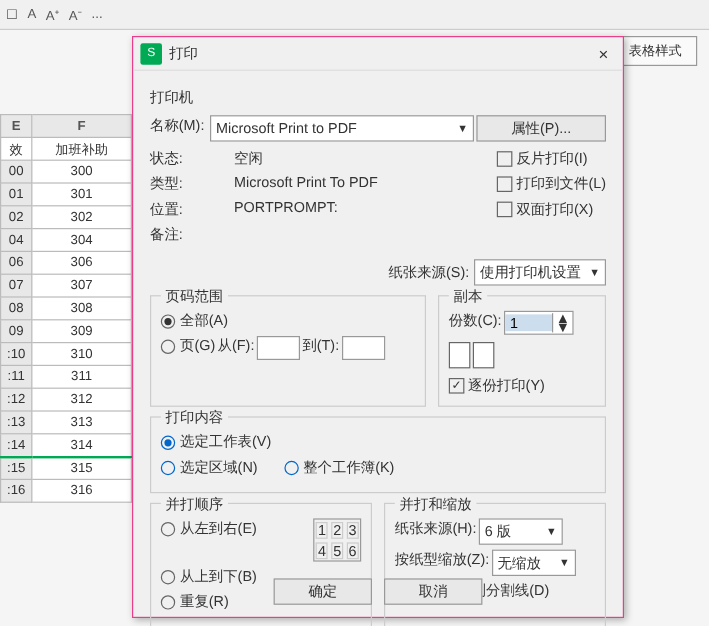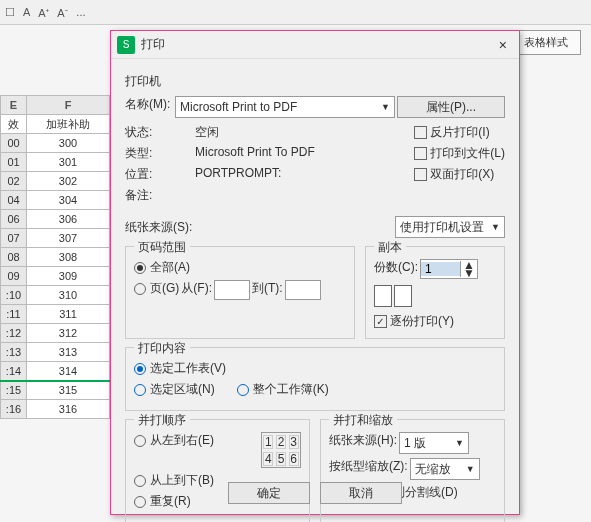--- a/index.html
+++ b/index.html
@@ -19,21 +19,21 @@
 .titlebar .close{margin-left:auto;font-size:14px;padding:2px 6px;cursor:pointer}
 .body{padding:10px 14px}
 .section-title{font-size:12px;margin:4px 0 6px}
 .row{display:flex;align-items:flex-start;margin:4px 0;gap:2px}
 .label{width:48px}
 .select{flex:1;height:22px;border:1px solid #999;background:#fff;padding:0 4px;display:flex;align-items:center;justify-content:space-between}
 .select .arrow{font-size:9px}
 .btn{height:22px;padding:0 28px;border:1px solid #999;background:#e8e8e8;display:flex;align-items:center;cursor:pointer}
 .info-grid{display:grid;grid-template-columns:48px 1fr auto;gap:4px 22px;margin-top:6px}
 .chk{width:13px;height:13px;border:1px solid #666;display:inline-block;vertical-align:middle;margin-right:3px}
-.paper-row{display:flex;justify-content:space-between;align-items:center;margin-top:12px;gap:4px}
+.paper-row{display:flex;justify-content:flex-end;align-items:center;margin-top:12px;gap:4px}
 .group{border:1px solid #ccc;margin-top:8px;padding:8px;position:relative}
 .group-title{position:absolute;top:-8px;left:8px;background:#f0f0f0;padding:0 4px;font-size:12px}
 .twocol{display:flex;gap:10px}
 .twocol>.group{flex:1}
 .radio{width:12px;height:12px;border:1px solid #666;border-radius:50%;display:inline-flex;align-items:center;justify-content:center;margin-right:4px;vertical-align:middle}
 .radio.sel::after{content:"";width:6px;height:6px;background:#333;border-radius:50%}
 .radio.blue{border-color:#06c}
 .radio.blue.sel::after{background:#06c}
 .input{border:1px solid #999;background:#fff;height:20px;width:36px;padding:0 3px}
 .spin{border:1px solid #999;background:#fff;height:20px;width:58px;display:flex;align-items:center}
@@ -237,21 +237,21 @@
           </div>
         <div class="row">
             <label class="disabled"><span class="radio"></span><span>重复(R)</span></label>
           </div>
       </div>
       <div class="group">
         <div class="group-title">并打和缩放</div>
         <div class="row">
             <span>纸张来源(H):</span>
           <div class="select" style="flex:0 0 70px">
-              <span>1 版</span>
+              <span>6 版</span>
               <span class="arrow">▼</span>
             </div>
           </div>
         <div class="row">
             <span>按纸型缩放(Z):</span>
           <div class="select" style="flex:0 0 70px">
               <span>无缩放</span>
               <span class="arrow">▼</span>
             </div>
           </div>

